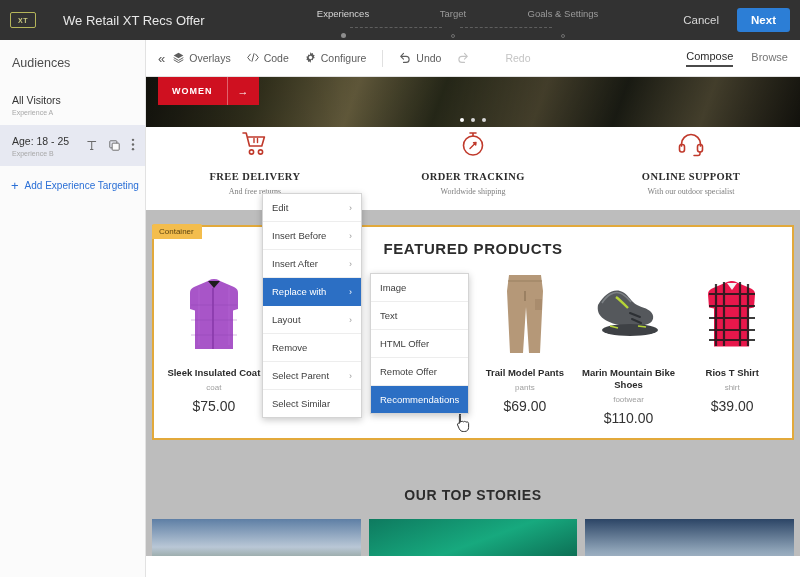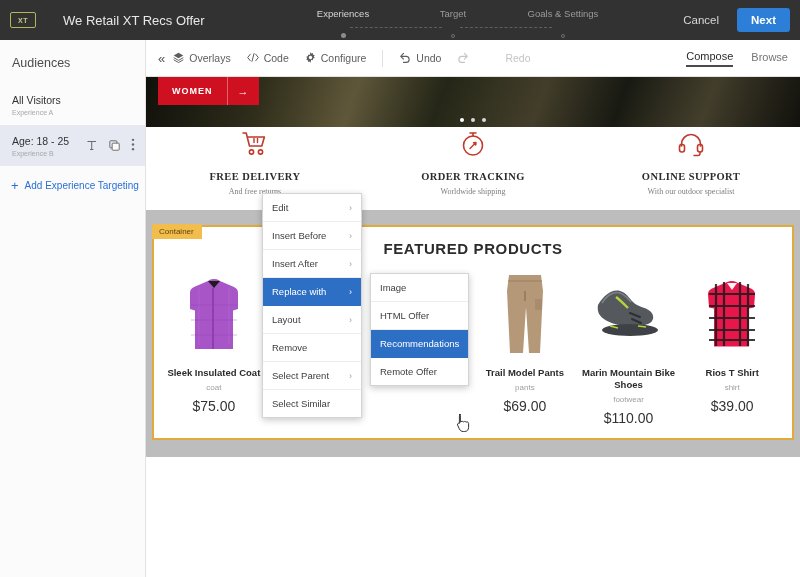--- a/index.html
+++ b/index.html
@@ -96,21 +96,21 @@
   .tb-collapse { padding-left: 12px; font-size: 13px; color: #555; cursor: pointer; }
   .tb-sep { width: 1px; height: 17px; background: #e0e0e0; margin: 0 8px; }
   .tb-right {
     position: absolute; right: 12px; display: flex; align-items: center; gap: 18px;
   }
   .tb-tab { font-size: 11px; color: #757575; cursor: pointer; padding-bottom: 3px; }
   .tb-tab.active { color: #2b2b2b; border-bottom: 2px solid #4a4a4a; }
 
   
   .preview {
-    position: absolute; top: 77px; left: 146px; width: 654px; height: 380px;
+    position: absolute; top: 77px; left: 146px; width: 654px; height: 479px;
     background: #bdbdbd; overflow: hidden;
   }
   
   .hero {
     position: relative; height: 50px; width: 100%;
     background:
       linear-gradient(90deg, rgba(0,0,0,.35), rgba(0,0,0,.1) 30%, rgba(0,0,0,.45)),
       linear-gradient(110deg,#1a1a12 0%, #3c3a22 18%, #6a6140 32%, #2c2e1c 45%,
         #595238 60%, #23251a 72%, #6c6446 85%, #201f16 100%);
   }
@@ -504,27 +504,30 @@
       </div>
       <div class="ctx-item">
         <span>Select Similar</span>
       </div>
     </div>
   <div class="ctx-menu ctx-sub" id="ctx-sub">
       <div class="ctx-item">
         <span>Image</span>
       </div>
       <div class="ctx-item">
+        <span>Text</span>
+      </div>
+      <div class="ctx-item">
         <span>HTML Offer</span>
+      </div>
+      <div class="ctx-item">
+        <span>Remote Offer</span>
       </div>
       <div class="ctx-item highlight">
         <span>Recommendations</span>
-      </div>
-      <div class="ctx-item">
-        <span>Remote Offer</span>
       </div>
     </div>
 
   <div class="cursor-ic">
     <svg width="16" height="20" viewBox="0 0 16 20">
       <path d="M4 1.5c.8 0 1.4.6 1.4 1.4v6.4c.4-.6 1-1 1.7-1 .5 0 1 .2 1.3.6.3-.3.7-.5 1.2-.5.6 0 1.1.3 1.4.8.3-.2.6-.3 1-.3.9 0 1.6.7 1.6 1.6v3.9c0 2.3-1.5 4.1-3.9 4.1H8.3c-2 0-3-.9-4-2.6L2.6 12c-.3-.6-.1-1.4.5-1.7.4-.2.9-.2 1.3.1V2.9c0-.8.6-1.4 1.4-1.4z" fill="#fff" stroke="#333" stroke-width="1"></path>
     </svg>
   </div>
 </div>
 

